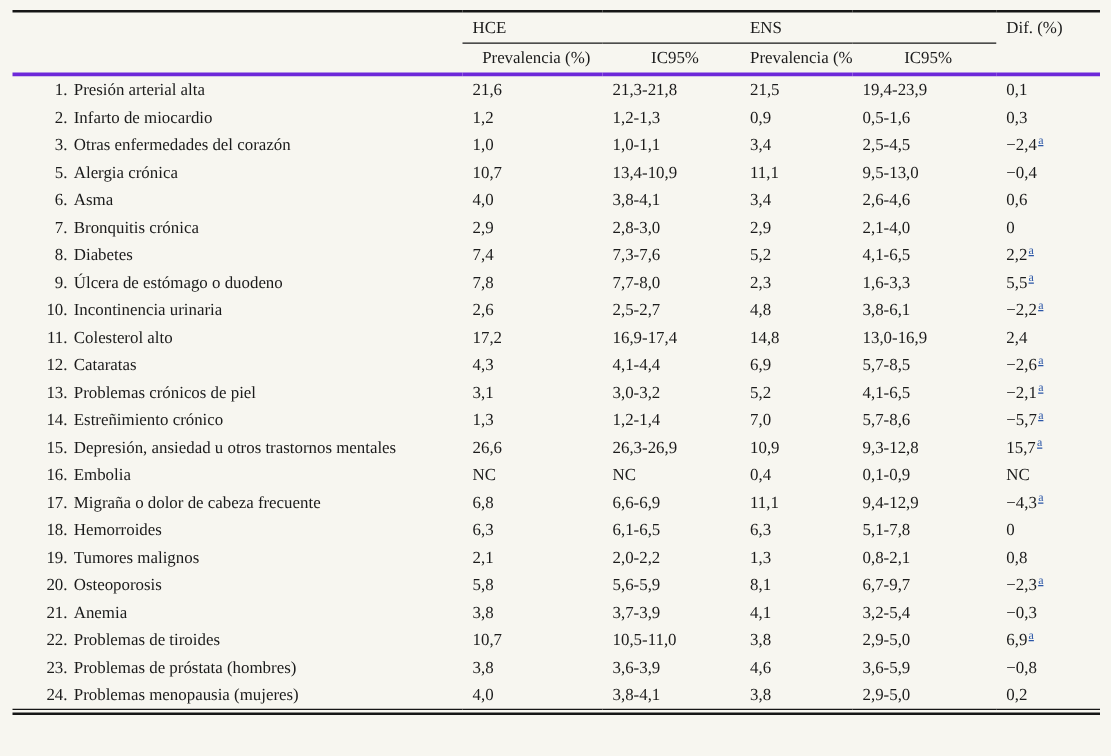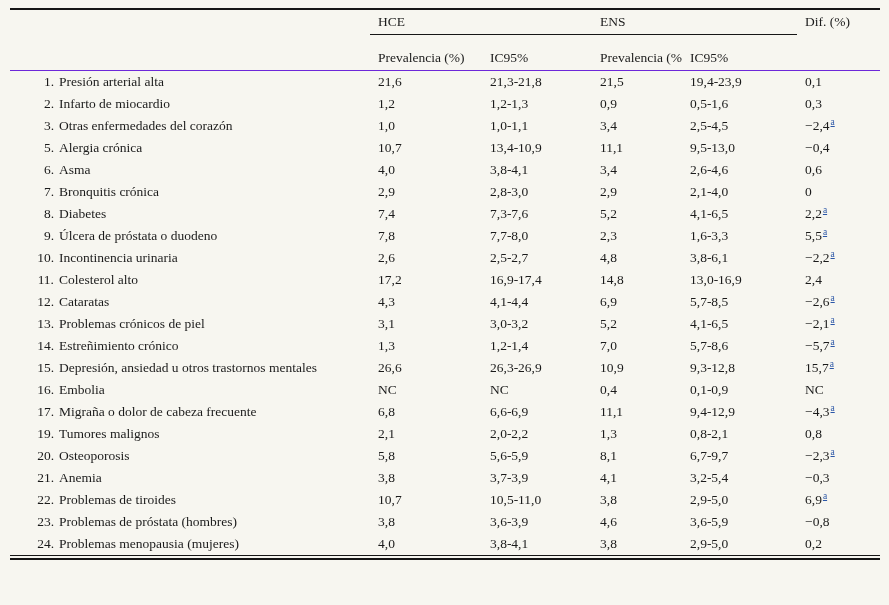--- a/index.html
+++ b/index.html
@@ -39,23 +39,24 @@
     padding-left: 18px;
   }
   thead tr.group-row th {
     padding-top: 4px;
     padding-bottom: 4px;
   }
   thead th.grp {
     border-bottom: 1px solid #161616;
   }
   thead tr.sub-row th {
-    border-bottom: 1px solid #6d28d9;
-    padding-top: 15px;
+    border-bottom: 3px solid #6d28d9;
+    padding-top: 3px;
     padding-bottom: 4px;
+    text-align: center;
   }
   td .num {
     display: inline-block;
     width: 26px;
     text-align: right;
     margin-right: 5px;
   }
   sup.fn {
     font-size: 9.5px;
     line-height: 0;
@@ -145,21 +146,21 @@
   </tr>
         <tr>
     <td class="cond"><span class="num">8.</span><span>Diabetes</span></td>
     <td>7,4</td>
     <td>7,3-7,6</td>
     <td>5,2</td>
     <td>4,1-6,5</td>
     <td class="dif">2,2<sup class="fn">a</sup></td>
   </tr>
         <tr>
-    <td class="cond"><span class="num">9.</span><span>Úlcera de próstata o duodeno</span></td>
+    <td class="cond"><span class="num">9.</span><span>Úlcera de estómago o duodeno</span></td>
     <td>7,8</td>
     <td>7,7-8,0</td>
     <td>2,3</td>
     <td>1,6-3,3</td>
     <td class="dif">5,5<sup class="fn">a</sup></td>
   </tr>
         <tr>
     <td class="cond"><span class="num">10.</span><span>Incontinencia urinaria</span></td>
     <td>2,6</td>
     <td>2,5-2,7</td>
@@ -217,20 +218,28 @@
   </tr>
         <tr>
     <td class="cond"><span class="num">17.</span><span>Migraña o dolor de cabeza frecuente</span></td>
     <td>6,8</td>
     <td>6,6-6,9</td>
     <td>11,1</td>
     <td>9,4-12,9</td>
     <td class="dif">−4,3<sup class="fn">a</sup></td>
   </tr>
         <tr>
+    <td class="cond"><span class="num">18.</span><span>Hemorroides</span></td>
+    <td>6,3</td>
+    <td>6,1-6,5</td>
+    <td>6,3</td>
+    <td>5,1-7,8</td>
+    <td class="dif">0</td>
+  </tr>
+        <tr>
     <td class="cond"><span class="num">19.</span><span>Tumores malignos</span></td>
     <td>2,1</td>
     <td>2,0-2,2</td>
     <td>1,3</td>
     <td>0,8-2,1</td>
     <td class="dif">0,8</td>
   </tr>
         <tr>
     <td class="cond"><span class="num">20.</span><span>Osteoporosis</span></td>
     <td>5,8</td>

